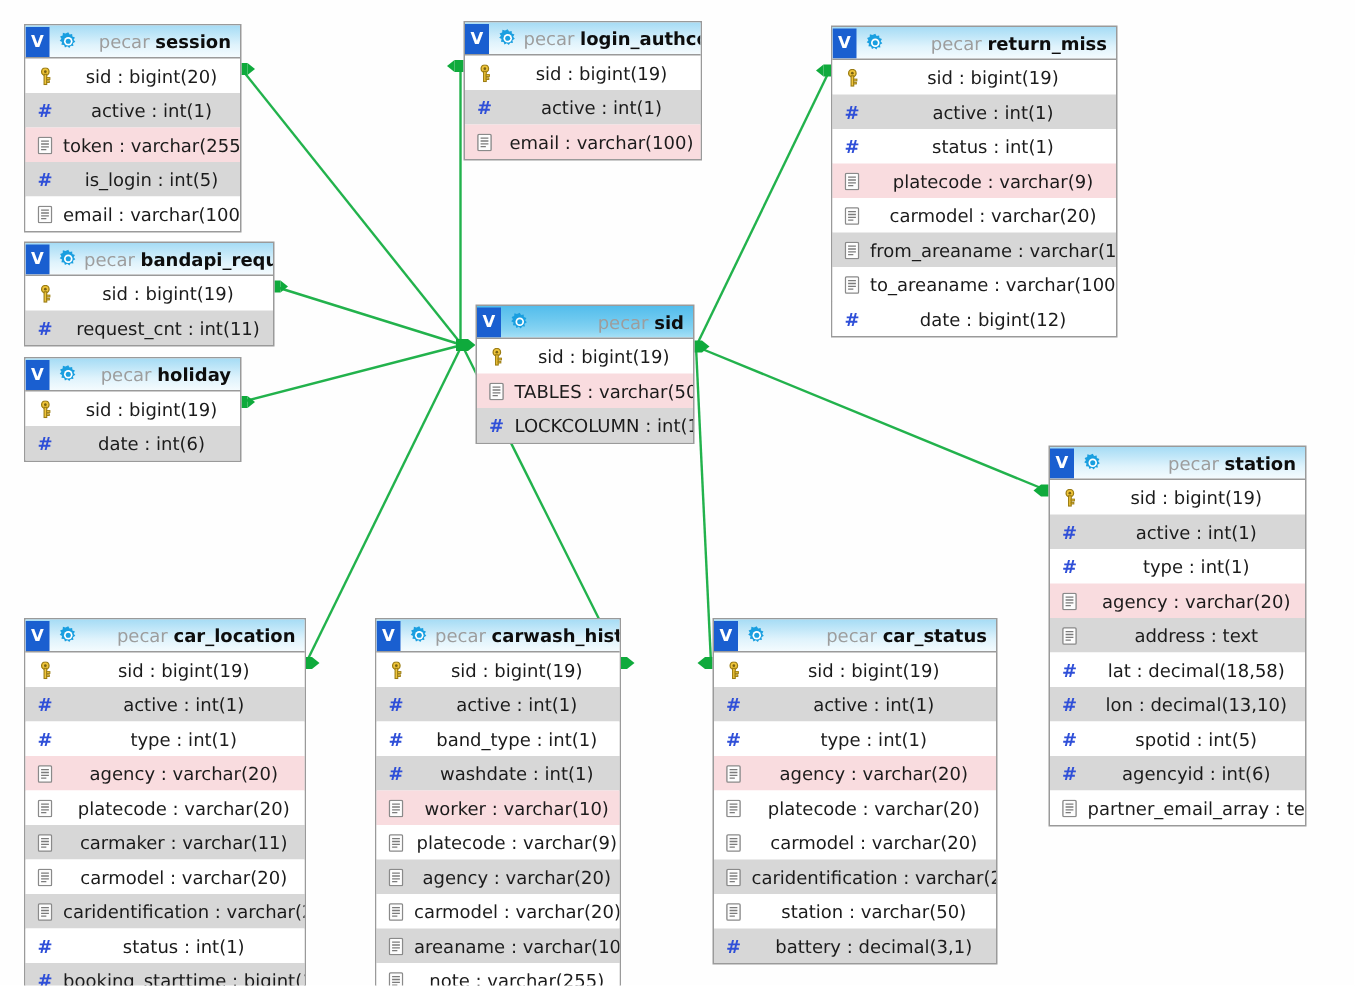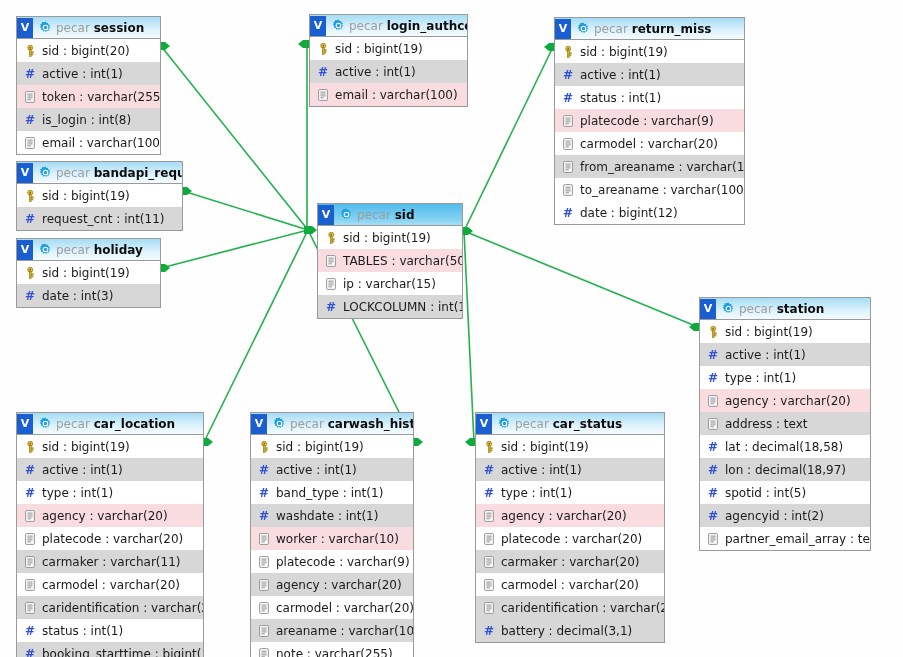--- a/index.html
+++ b/index.html
@@ -75,39 +75,40 @@
     width: 18px;
     height: 20px;
     margin-left: 3px;
     display: flex;
     align-items: center;
     justify-content: center;
   }
 
   .hdr-title {
     flex: 1 1 auto;
-    text-align: left;
+    text-align: right;
     font-size: 12px;
     color: #111111;
     white-space: nowrap;
     padding-right: 6px;
     padding-left: 2px;
     overflow: hidden;
   }
   .hdr-schema {
     color: #9d9d9d;
     font-weight: normal;
   }
   .hdr-name {
     color: #0d0d0d;
     font-weight: bold;
   }
 
   .tbl-rows {
     display: block;
+    text-align: center;
   }
 
   .col-row {
     display: flex;
     align-items: center;
     height: 23px;
     box-sizing: border-box;
     padding-left: 6px;
     font-size: 12px;
     color: #1b1b1b;
@@ -239,21 +240,21 @@
                 <line x1="2.4" y1="6.9" x2="7.6" y2="6.9" stroke="#7b7b7b" stroke-width="0.85"></line>
                 <line x1="2.4" y1="8.8" x2="5.9" y2="8.8" stroke="#7b7b7b" stroke-width="0.85"></line>
               </svg>
             </span>
             <span class="col-label">token : varchar(255)</span>
           </div>
           <div class="col-row alt">
             <span class="col-icon">
               <span class="hash-glyph">#</span>
             </span>
-            <span class="col-label">is_login : int(8)</span>
+            <span class="col-label">is_login : int(5)</span>
           </div>
           <div class="col-row">
             <span class="col-icon">
               <svg width="10" height="12" viewBox="0 0 10 12" aria-hidden="true">
                 <rect x="0.6" y="0.6" width="8.8" height="10.8" rx="0.8" fill="#fdfdfd" stroke="#8a8a8a" stroke-width="0.9"></rect>
                 <line x1="2.4" y1="3.1" x2="7.6" y2="3.1" stroke="#7b7b7b" stroke-width="0.85"></line>
                 <line x1="2.4" y1="5.0" x2="7.6" y2="5.0" stroke="#7b7b7b" stroke-width="0.85"></line>
                 <line x1="2.4" y1="6.9" x2="7.6" y2="6.9" stroke="#7b7b7b" stroke-width="0.85"></line>
                 <line x1="2.4" y1="8.8" x2="5.9" y2="8.8" stroke="#7b7b7b" stroke-width="0.85"></line>
               </svg>
@@ -317,21 +318,21 @@
                 <rect x="6.1" y="7.3" width="2.4" height="1.3" fill="#f0c53a" stroke="#9a7c13" stroke-width="0.7"></rect>
                 <rect x="6.1" y="9.6" width="2.0" height="1.2" fill="#f0c53a" stroke="#9a7c13" stroke-width="0.7"></rect>
               </svg>
             </span>
             <span class="col-label">sid : bigint(19)</span>
           </div>
           <div class="col-row alt">
             <span class="col-icon">
               <span class="hash-glyph">#</span>
             </span>
-            <span class="col-label">date : int(3)</span>
+            <span class="col-label">date : int(6)</span>
           </div>
         </div>
       </div>
       <div class="table-node" style="left: 309px; top: 14px; width: 159px;">
         <div class="tbl-header">
           <div class="v-badge">V</div>
           <div class="gear-icon">
             <svg width="13" height="13" viewBox="0 0 16 16" aria-hidden="true">
               <path fill="#1a9fe0" d="M8 0.6l1.1 1.9 2.1-0.5 0.2 2.2 2.1 0.7-1.1 1.9 1.4 1.7-1.9 1.1 0.3 2.2-2.2-0.2-1.1 1.9-1.7-1.4-1.9 1.1-0.7-2.1-2.2-0.3 0.5-2.1-1.9-1.1 1.4-1.7-1.1-1.9 2.1-0.7 0.2-2.2 2.1 0.5z"></path>
               <circle cx="8" cy="8" r="3.5" fill="#ffffff"></circle>
@@ -496,32 +497,20 @@
               <svg width="10" height="12" viewBox="0 0 10 12" aria-hidden="true">
                 <rect x="0.6" y="0.6" width="8.8" height="10.8" rx="0.8" fill="#fdfdfd" stroke="#8a8a8a" stroke-width="0.9"></rect>
                 <line x1="2.4" y1="3.1" x2="7.6" y2="3.1" stroke="#7b7b7b" stroke-width="0.85"></line>
                 <line x1="2.4" y1="5.0" x2="7.6" y2="5.0" stroke="#7b7b7b" stroke-width="0.85"></line>
                 <line x1="2.4" y1="6.9" x2="7.6" y2="6.9" stroke="#7b7b7b" stroke-width="0.85"></line>
                 <line x1="2.4" y1="8.8" x2="5.9" y2="8.8" stroke="#7b7b7b" stroke-width="0.85"></line>
               </svg>
             </span>
             <span class="col-label">TABLES : varchar(50)</span>
           </div>
-          <div class="col-row">
-            <span class="col-icon">
-              <svg width="10" height="12" viewBox="0 0 10 12" aria-hidden="true">
-                <rect x="0.6" y="0.6" width="8.8" height="10.8" rx="0.8" fill="#fdfdfd" stroke="#8a8a8a" stroke-width="0.9"></rect>
-                <line x1="2.4" y1="3.1" x2="7.6" y2="3.1" stroke="#7b7b7b" stroke-width="0.85"></line>
-                <line x1="2.4" y1="5.0" x2="7.6" y2="5.0" stroke="#7b7b7b" stroke-width="0.85"></line>
-                <line x1="2.4" y1="6.9" x2="7.6" y2="6.9" stroke="#7b7b7b" stroke-width="0.85"></line>
-                <line x1="2.4" y1="8.8" x2="5.9" y2="8.8" stroke="#7b7b7b" stroke-width="0.85"></line>
-              </svg>
-            </span>
-            <span class="col-label">ip : varchar(15)</span>
-          </div>
           <div class="col-row alt">
             <span class="col-icon">
               <span class="hash-glyph">#</span>
             </span>
             <span class="col-label">LOCKCOLUMN : int(1)</span>
           </div>
         </div>
       </div>
       <div class="table-node" style="left: 699px; top: 297px; width: 172px;">
         <div class="tbl-header">
@@ -587,33 +576,33 @@
           <div class="col-row">
             <span class="col-icon">
               <span class="hash-glyph">#</span>
             </span>
             <span class="col-label">lat : decimal(18,58)</span>
           </div>
           <div class="col-row alt">
             <span class="col-icon">
               <span class="hash-glyph">#</span>
             </span>
-            <span class="col-label">lon : decimal(18,97)</span>
+            <span class="col-label">lon : decimal(13,10)</span>
           </div>
           <div class="col-row">
             <span class="col-icon">
               <span class="hash-glyph">#</span>
             </span>
             <span class="col-label">spotid : int(5)</span>
           </div>
           <div class="col-row alt">
             <span class="col-icon">
               <span class="hash-glyph">#</span>
             </span>
-            <span class="col-label">agencyid : int(2)</span>
+            <span class="col-label">agencyid : int(6)</span>
           </div>
           <div class="col-row">
             <span class="col-icon">
               <svg width="10" height="12" viewBox="0 0 10 12" aria-hidden="true">
                 <rect x="0.6" y="0.6" width="8.8" height="10.8" rx="0.8" fill="#fdfdfd" stroke="#8a8a8a" stroke-width="0.9"></rect>
                 <line x1="2.4" y1="3.1" x2="7.6" y2="3.1" stroke="#7b7b7b" stroke-width="0.85"></line>
                 <line x1="2.4" y1="5.0" x2="7.6" y2="5.0" stroke="#7b7b7b" stroke-width="0.85"></line>
                 <line x1="2.4" y1="6.9" x2="7.6" y2="6.9" stroke="#7b7b7b" stroke-width="0.85"></line>
                 <line x1="2.4" y1="8.8" x2="5.9" y2="8.8" stroke="#7b7b7b" stroke-width="0.85"></line>
               </svg>
@@ -904,32 +893,20 @@
               <svg width="10" height="12" viewBox="0 0 10 12" aria-hidden="true">
                 <rect x="0.6" y="0.6" width="8.8" height="10.8" rx="0.8" fill="#fdfdfd" stroke="#8a8a8a" stroke-width="0.9"></rect>
                 <line x1="2.4" y1="3.1" x2="7.6" y2="3.1" stroke="#7b7b7b" stroke-width="0.85"></line>
                 <line x1="2.4" y1="5.0" x2="7.6" y2="5.0" stroke="#7b7b7b" stroke-width="0.85"></line>
                 <line x1="2.4" y1="6.9" x2="7.6" y2="6.9" stroke="#7b7b7b" stroke-width="0.85"></line>
                 <line x1="2.4" y1="8.8" x2="5.9" y2="8.8" stroke="#7b7b7b" stroke-width="0.85"></line>
               </svg>
             </span>
             <span class="col-label">platecode : varchar(20)</span>
           </div>
-          <div class="col-row alt">
-            <span class="col-icon">
-              <svg width="10" height="12" viewBox="0 0 10 12" aria-hidden="true">
-                <rect x="0.6" y="0.6" width="8.8" height="10.8" rx="0.8" fill="#fdfdfd" stroke="#8a8a8a" stroke-width="0.9"></rect>
-                <line x1="2.4" y1="3.1" x2="7.6" y2="3.1" stroke="#7b7b7b" stroke-width="0.85"></line>
-                <line x1="2.4" y1="5.0" x2="7.6" y2="5.0" stroke="#7b7b7b" stroke-width="0.85"></line>
-                <line x1="2.4" y1="6.9" x2="7.6" y2="6.9" stroke="#7b7b7b" stroke-width="0.85"></line>
-                <line x1="2.4" y1="8.8" x2="5.9" y2="8.8" stroke="#7b7b7b" stroke-width="0.85"></line>
-              </svg>
-            </span>
-            <span class="col-label">carmaker : varchar(20)</span>
-          </div>
           <div class="col-row">
             <span class="col-icon">
               <svg width="10" height="12" viewBox="0 0 10 12" aria-hidden="true">
                 <rect x="0.6" y="0.6" width="8.8" height="10.8" rx="0.8" fill="#fdfdfd" stroke="#8a8a8a" stroke-width="0.9"></rect>
                 <line x1="2.4" y1="3.1" x2="7.6" y2="3.1" stroke="#7b7b7b" stroke-width="0.85"></line>
                 <line x1="2.4" y1="5.0" x2="7.6" y2="5.0" stroke="#7b7b7b" stroke-width="0.85"></line>
                 <line x1="2.4" y1="6.9" x2="7.6" y2="6.9" stroke="#7b7b7b" stroke-width="0.85"></line>
                 <line x1="2.4" y1="8.8" x2="5.9" y2="8.8" stroke="#7b7b7b" stroke-width="0.85"></line>
               </svg>
             </span>
@@ -939,20 +916,32 @@
             <span class="col-icon">
               <svg width="10" height="12" viewBox="0 0 10 12" aria-hidden="true">
                 <rect x="0.6" y="0.6" width="8.8" height="10.8" rx="0.8" fill="#fdfdfd" stroke="#8a8a8a" stroke-width="0.9"></rect>
                 <line x1="2.4" y1="3.1" x2="7.6" y2="3.1" stroke="#7b7b7b" stroke-width="0.85"></line>
                 <line x1="2.4" y1="5.0" x2="7.6" y2="5.0" stroke="#7b7b7b" stroke-width="0.85"></line>
                 <line x1="2.4" y1="6.9" x2="7.6" y2="6.9" stroke="#7b7b7b" stroke-width="0.85"></line>
                 <line x1="2.4" y1="8.8" x2="5.9" y2="8.8" stroke="#7b7b7b" stroke-width="0.85"></line>
               </svg>
             </span>
             <span class="col-label">caridentification : varchar(27)</span>
+          </div>
+          <div class="col-row">
+            <span class="col-icon">
+              <svg width="10" height="12" viewBox="0 0 10 12" aria-hidden="true">
+                <rect x="0.6" y="0.6" width="8.8" height="10.8" rx="0.8" fill="#fdfdfd" stroke="#8a8a8a" stroke-width="0.9"></rect>
+                <line x1="2.4" y1="3.1" x2="7.6" y2="3.1" stroke="#7b7b7b" stroke-width="0.85"></line>
+                <line x1="2.4" y1="5.0" x2="7.6" y2="5.0" stroke="#7b7b7b" stroke-width="0.85"></line>
+                <line x1="2.4" y1="6.9" x2="7.6" y2="6.9" stroke="#7b7b7b" stroke-width="0.85"></line>
+                <line x1="2.4" y1="8.8" x2="5.9" y2="8.8" stroke="#7b7b7b" stroke-width="0.85"></line>
+              </svg>
+            </span>
+            <span class="col-label">station : varchar(50)</span>
           </div>
           <div class="col-row alt">
             <span class="col-icon">
               <span class="hash-glyph">#</span>
             </span>
             <span class="col-label">battery : decimal(3,1)</span>
           </div>
         </div>
       </div>
     </div>

